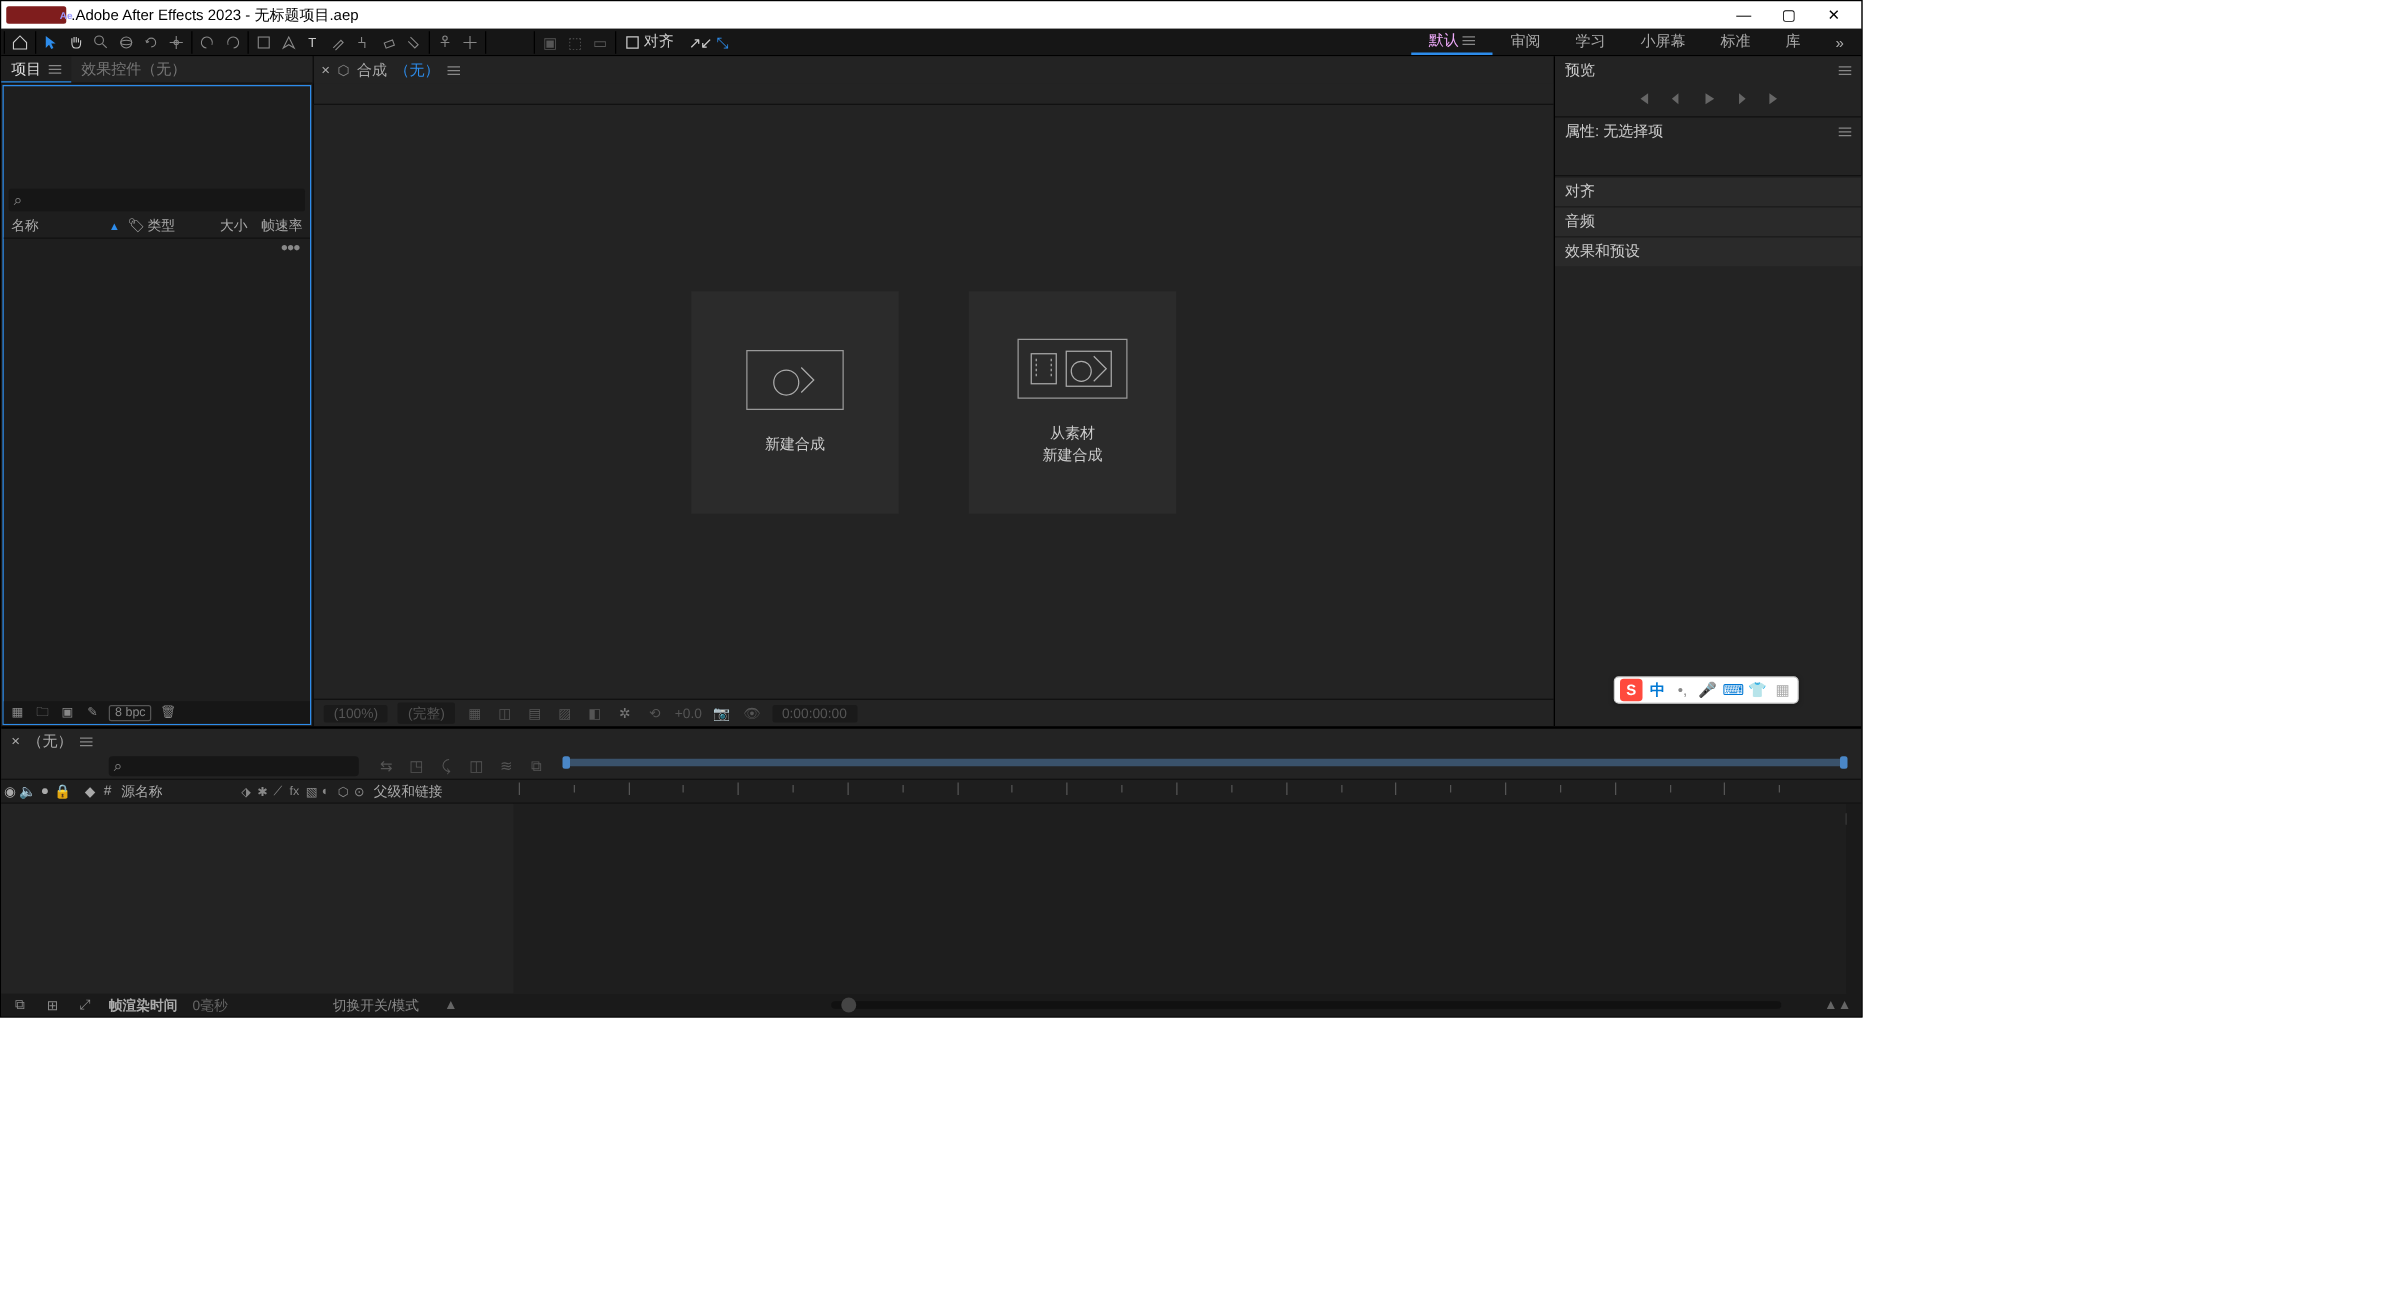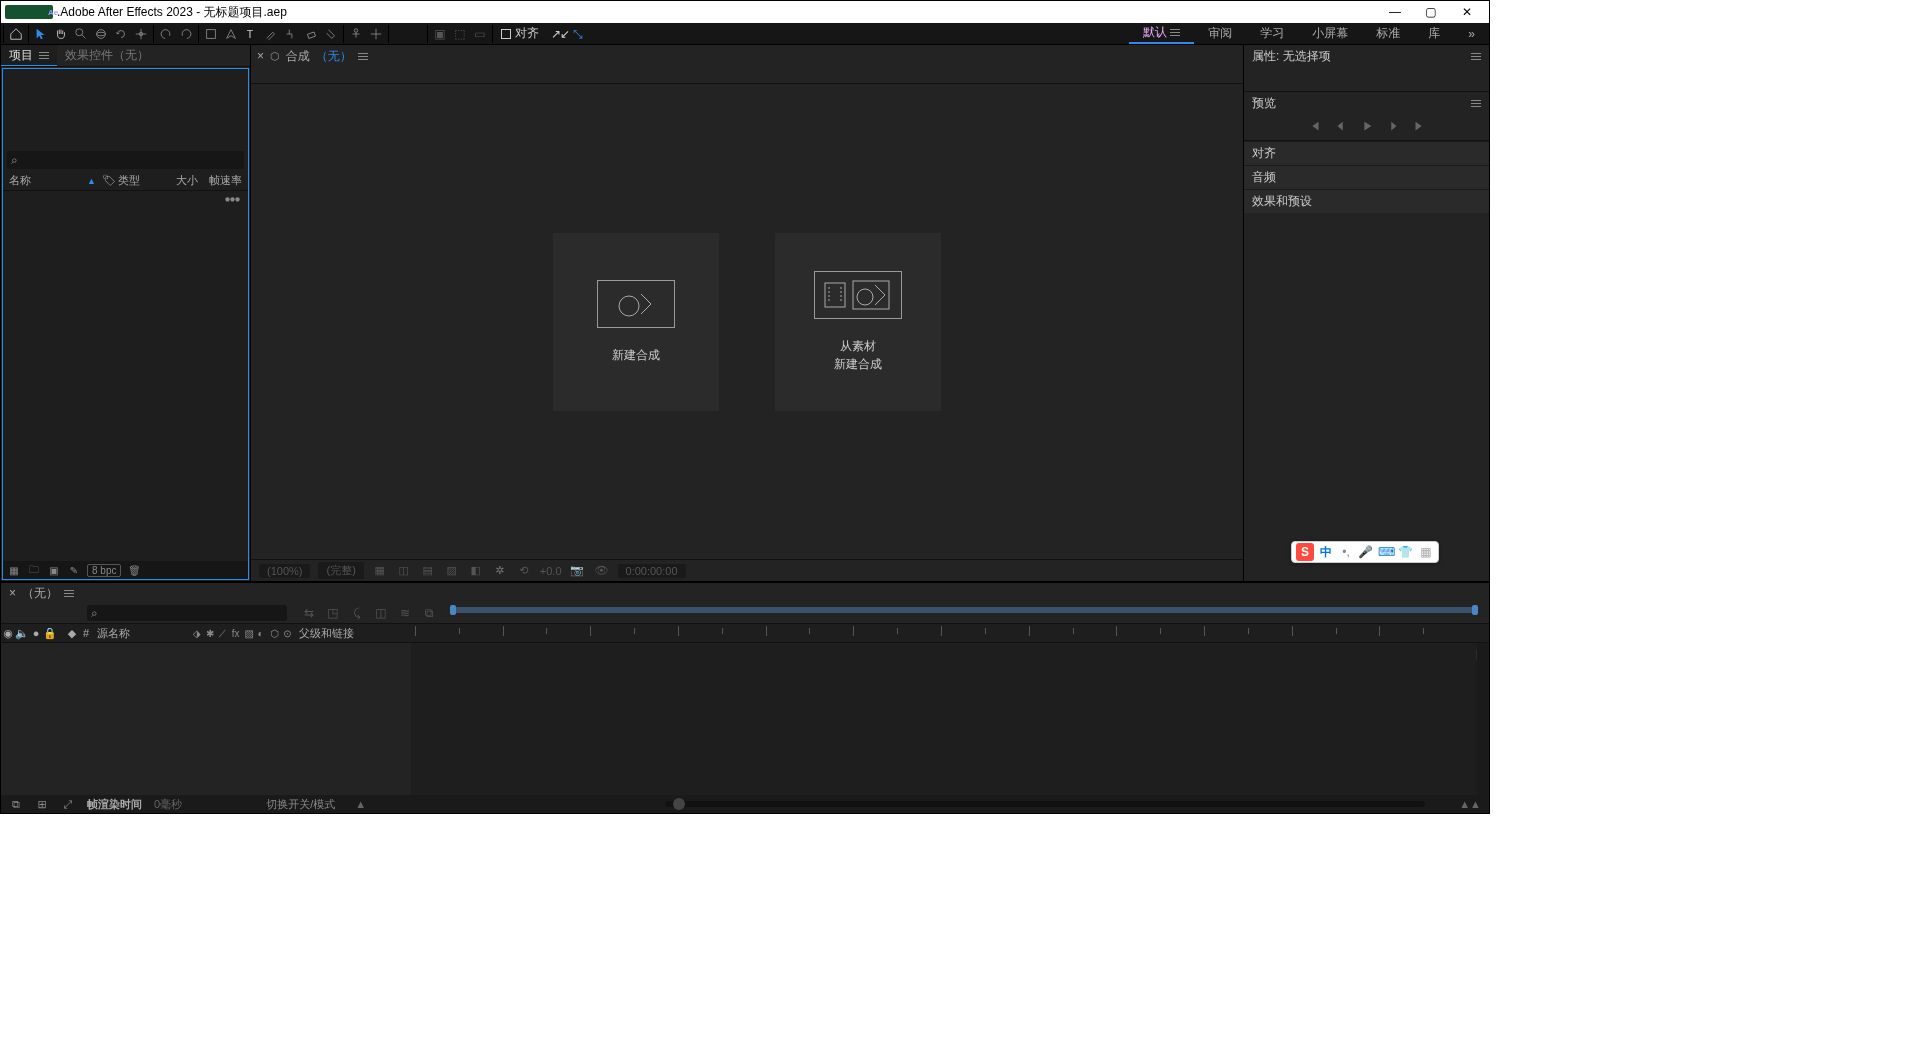--- a/index.html
+++ b/index.html
@@ -1,20 +1,20 @@
 <!DOCTYPE html>
 <html><head>
 <meta charset="utf-8">
 <style>
 * { margin:0; padding:0; box-sizing:border-box; font-family:"Microsoft YaHei","Segoe UI",sans-serif; user-select:none; }
 body { background:#fff; width:1920px; height:1048px; overflow:hidden; font-size:12px; color:#aaa; }
 .app-window { width:1490px; height:814px; background:#232323; position:relative; display:flex; flex-direction:column; border:1px solid #000; }
 
 .titlebar { height:22px; background:#fff; color:#000; display:flex; align-items:center; padding:0 4px; font-size:12px; }
-.titlebar .ae-logo { width:34px; height:14px; background:#14532d; color:#9999ff; font-size:8px; font-weight:bold; display:flex; align-items:center; justify-content:center; margin-right:4px; border-radius:2px;padding-left:48px;}
+.titlebar .ae-logo { width:34px; height:14px; background:#7f1d1d; color:#9999ff; font-size:8px; font-weight:bold; display:flex; align-items:center; justify-content:center; margin-right:4px; border-radius:2px;padding-left:48px;}
 .titlebar .spacer { flex:1; }
 .titlebar .win-btn { width:36px; height:22px; display:flex; align-items:center; justify-content:center; color:#000; }
 
 .menubar { height:20px; background:#fff; color:#000; display:flex; align-items:center; padding:0 6px; font-size:12px; gap:0; }
 .menubar .menu-item { padding:0 6px; }
 
 .toolbar { height:22px; background:#161616; display:flex; align-items:center; border-bottom:1px solid #000; }
 .toolbar .tool { width:20px; height:20px; display:flex; align-items:center; justify-content:center; color:#999; position:relative; }
 .toolbar .tool.blue svg path, .toolbar .tool.blue { color:#2d8ceb; }
 .toolbar .sep { width:1px; height:18px; background:#000; margin:0 2px; }
@@ -357,31 +357,20 @@
       <span>+0.0</span>
       <span class="ic">📷</span>
       <span class="ic">👁</span>
       <span class="chip">0:00:00:00</span>
     </div>
   </div>
 
   <div class="right-col">
     <div class="r-section">
       <div class="r-head">
-        <span>属性: 无选择项</span>
-        <span class="burger">
-              <span></span>
-              <span></span>
-              <span></span>
-            </span>
-      </div>
-      <div style="height:24px"></div>
-    </div>
-    <div class="r-section">
-      <div class="r-head">
         <span>预览</span>
         <span class="burger">
               <span></span>
               <span></span>
               <span></span>
             </span>
       </div>
       <div class="preview-ctrls">
         <span><svg class="icon" viewBox="0 0 16 16">
                 <path d="M4 3v10M12 3L5 8l7 5z"></path>
@@ -392,20 +381,31 @@
         <span><svg class="icon" viewBox="0 0 16 16">
                 <path d="M5 3l8 5-8 5z"></path>
               </svg></span>
         <span><svg class="icon" viewBox="0 0 16 16">
                 <path d="M6 3l6 5-6 5z"></path>
               </svg></span>
         <span><svg class="icon" viewBox="0 0 16 16">
                 <path d="M12 3v10M4 3l7 5-7 5z"></path>
               </svg></span>
       </div>
+    </div>
+    <div class="r-section">
+      <div class="r-head">
+        <span>属性: 无选择项</span>
+        <span class="burger">
+              <span></span>
+              <span></span>
+              <span></span>
+            </span>
+      </div>
+      <div style="height:24px"></div>
     </div>
     <div class="r-row">对齐</div>
     <div class="r-row">音频</div>
     <div class="r-row">效果和预设</div>
   </div>
 
 </div>
 
 <div class="timeline">
   <div class="tl-tabs">

